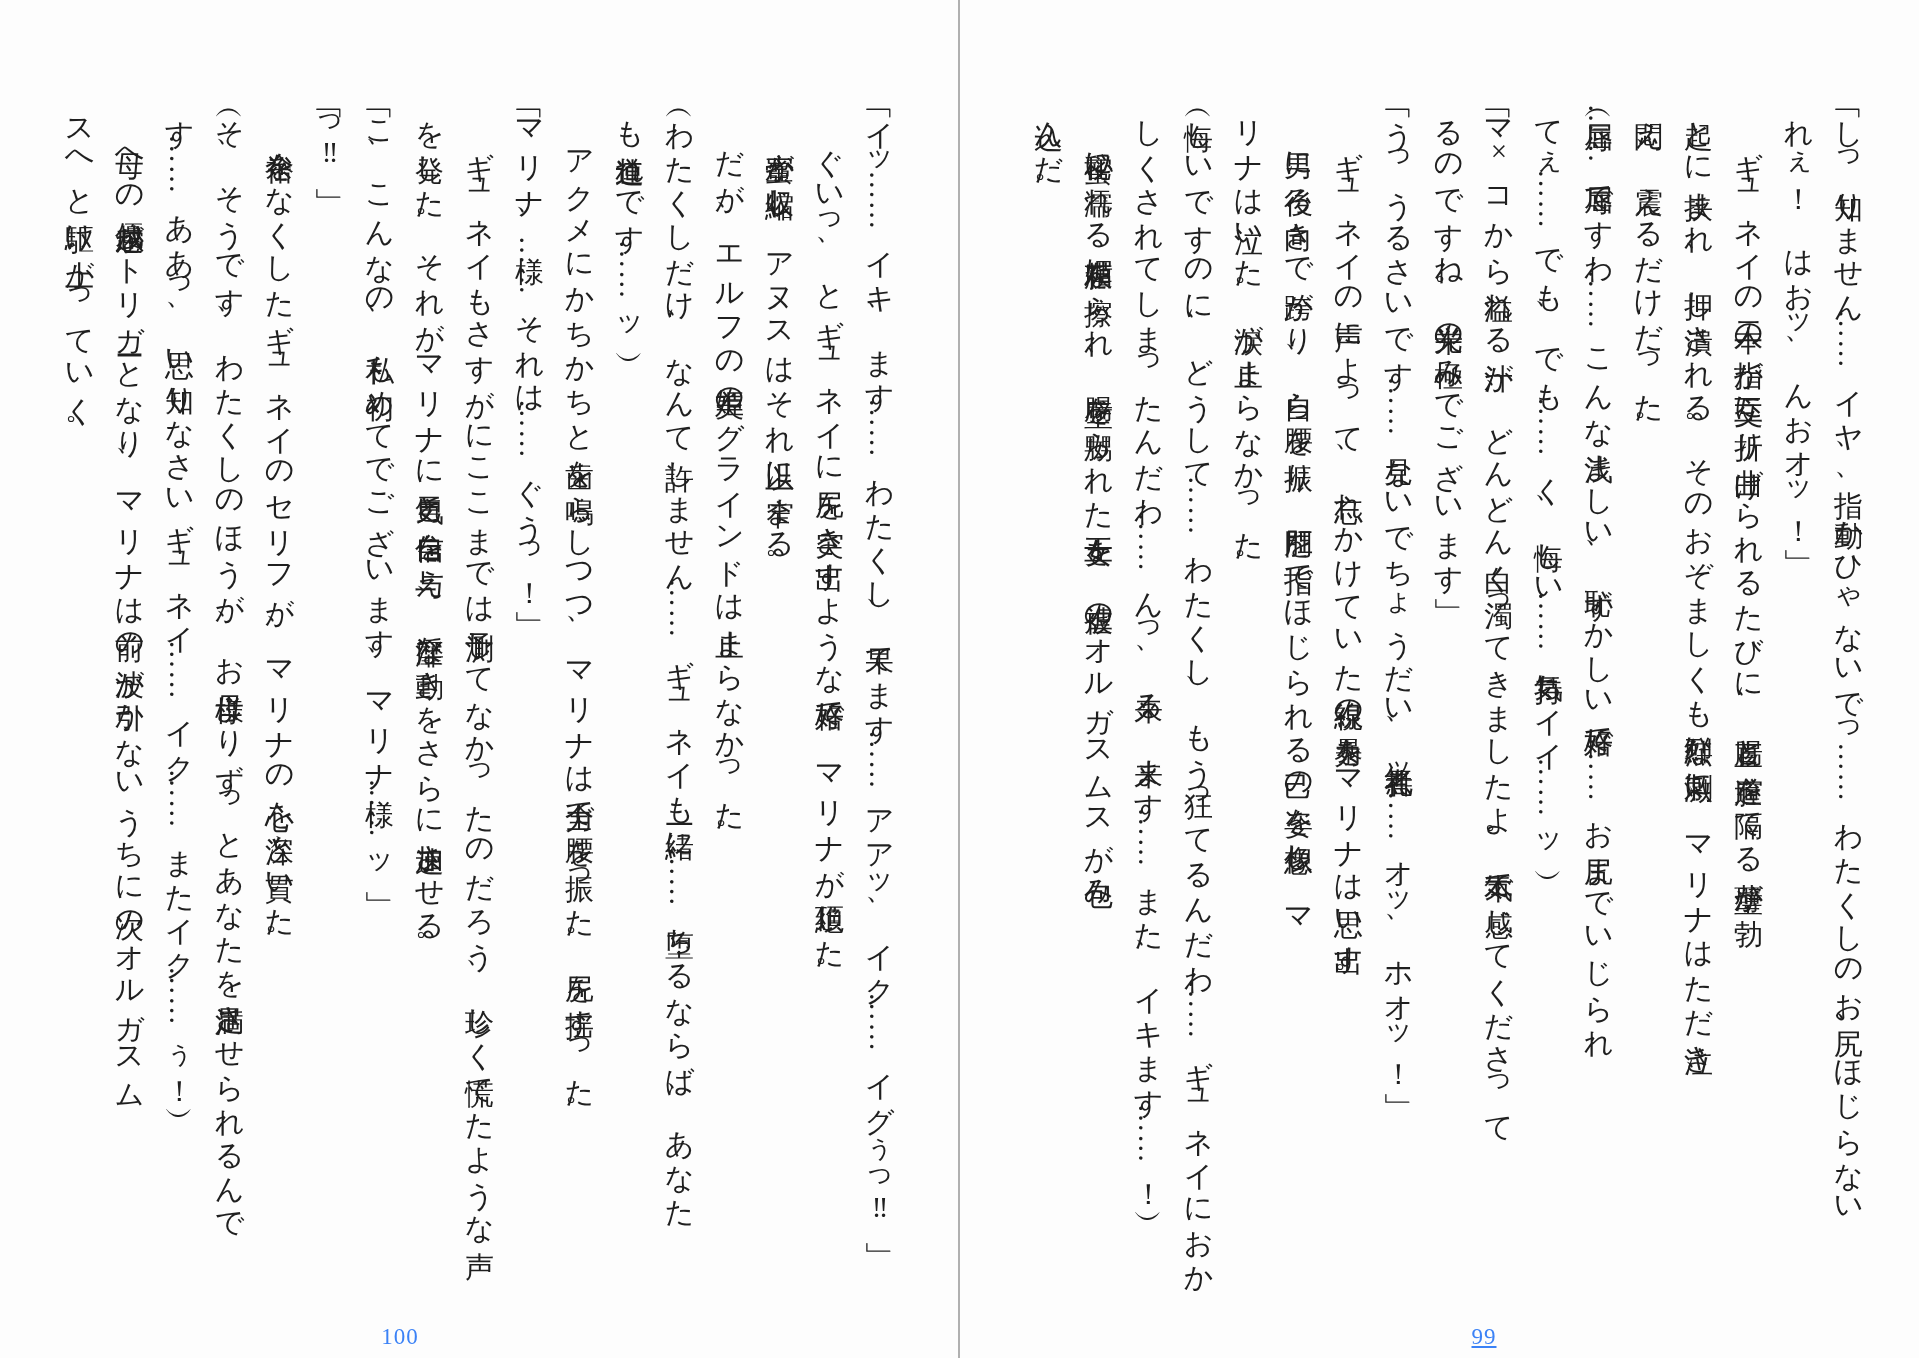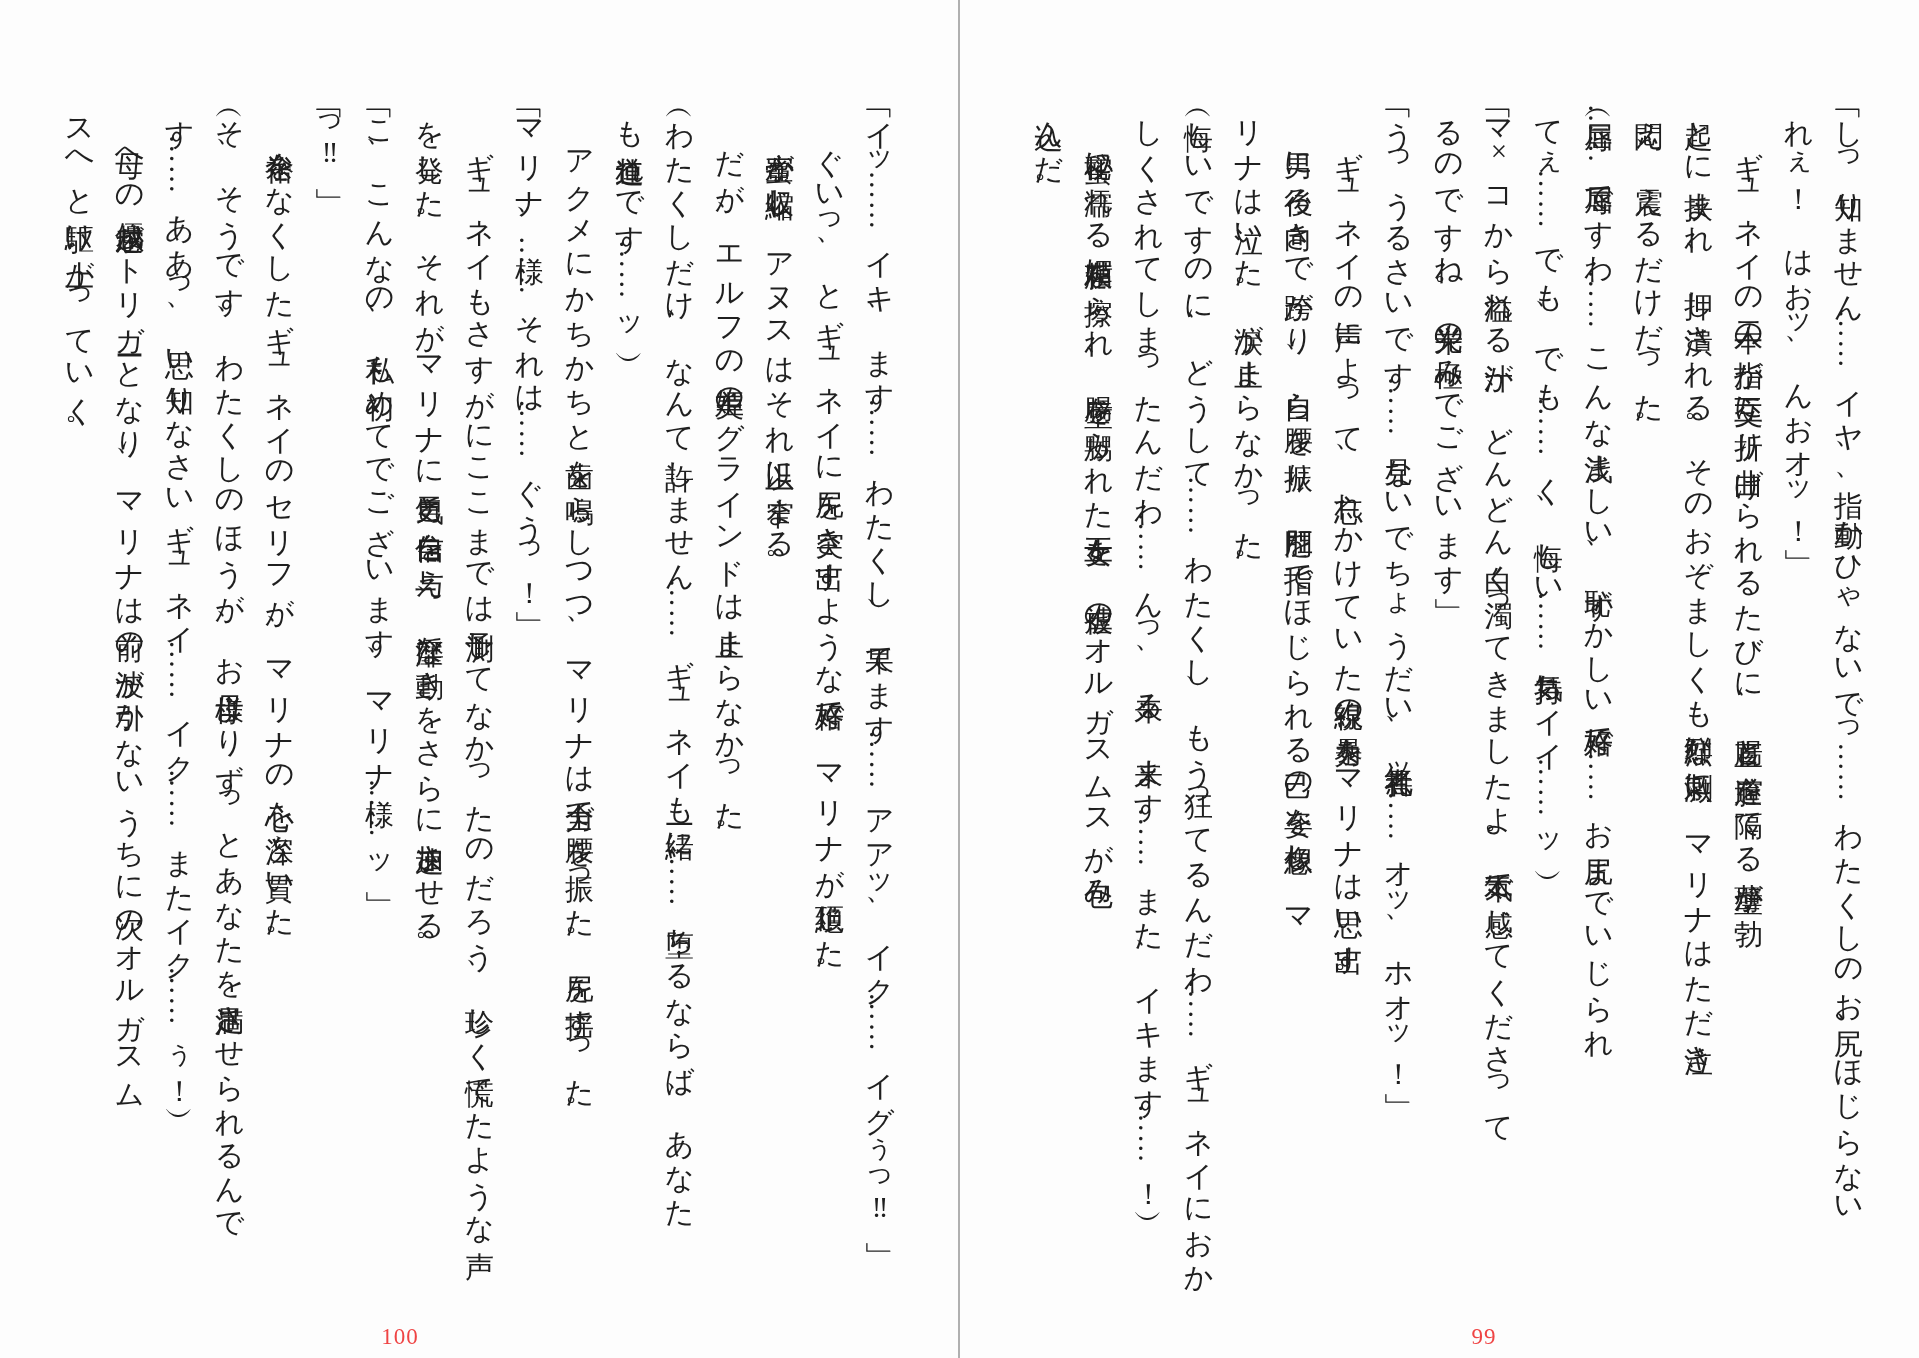--- a/index.html
+++ b/index.html
@@ -50,27 +50,27 @@
     white-space: nowrap;
   }
   .col.indent {
     text-indent: 30px;
   }
   .page-number {
     position: absolute;
     bottom: 8px;
     transform: translateX(-50%);
     font-size: 23px;
-    color: #ef4444;
+    color: #3b82f6;
     letter-spacing: 1px;
     writing-mode: horizontal-tb;
     margin-top: 24px;
   }
   .page-left  .page-number { left: 400px; }
-  .page-right .page-number { left: 524px; }
+  .page-right .page-number { left: 524px; text-decoration: underline; }
 </style>
 </head>
 <body>
 
 <div class="spread">
 
   <section class="page page-left">
     <div class="page-body">
         <p class="col">「イッ……イキ、ます……わたくし、果てます……アアッ、イク……イグぅっ‼」</p>
         <p class="col indent">ぐいっ、とギュネイに尻を突き出すような格好で、マリナが絶頂した。</p>

